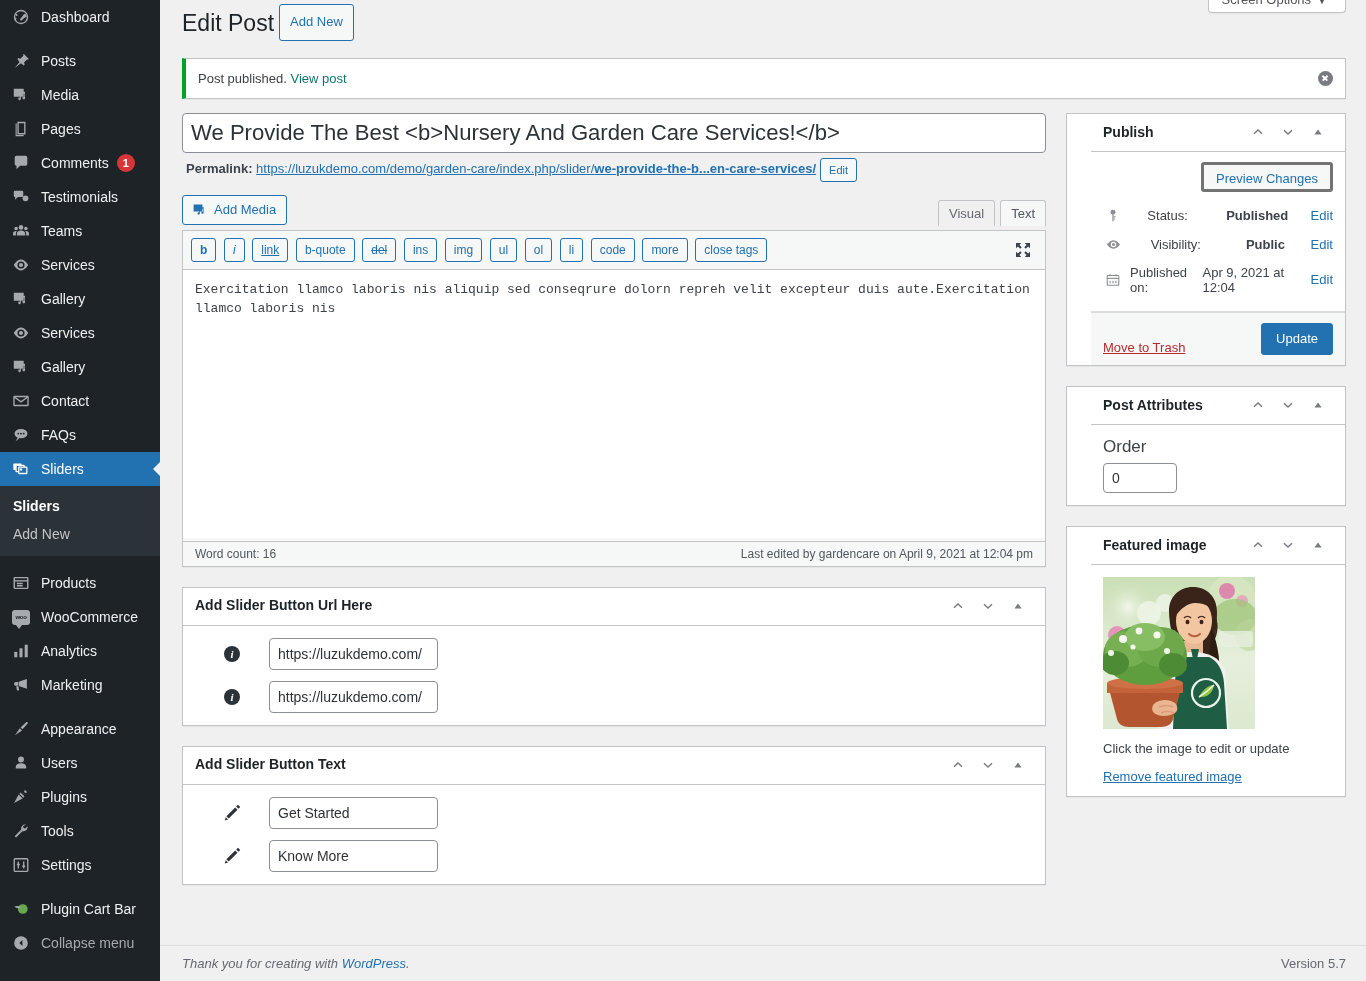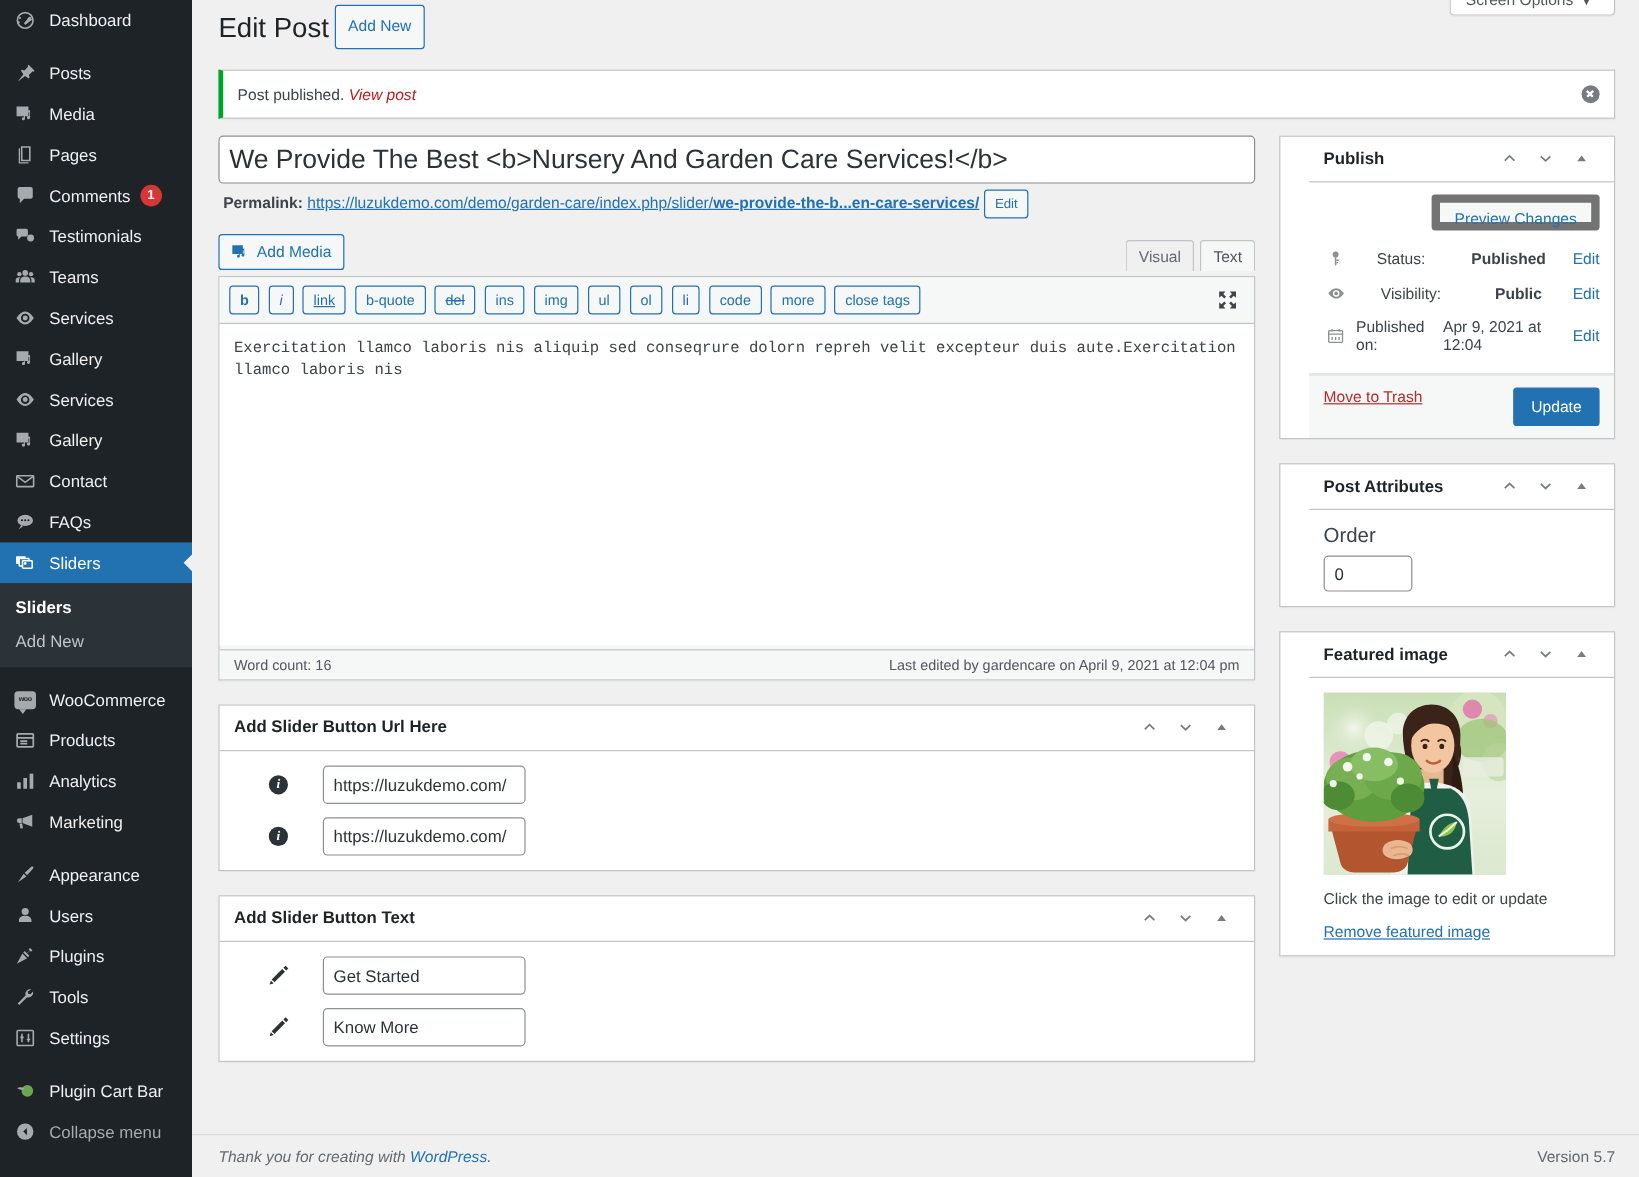--- a/index.html
+++ b/index.html
@@ -152,21 +152,21 @@
     margin: 12px 0 0 0;
     padding: 1px 38px 1px 12px;
     background: #fff;
     border: 1px solid #c3c4c7;
     border-left: 4px solid #00a32a;
     box-shadow: 0 1px 1px rgba(0,0,0,.04);
     height: 41px;
     display: flex; align-items: center;
   }
   .notice p { margin: 0; font-size: 13px; color: #3c434a; }
-  .notice a { color: #b91c1c; font-style: italic; }
+  .notice a { color: #0f766e; }
   .notice-dismiss {
     position: absolute; top: 50%; right: 10px;
     margin-top: -10px;
     width: 20px; height: 20px;
     cursor: pointer;
     display: flex; align-items: center; justify-content: center;
   }
   .notice-dismiss .xcircle {
     width: 15px; height: 15px; border-radius: 50%;
     background: #787c82;
@@ -404,21 +404,21 @@
   }
   .minor-publishing-actions {
     display: flex; justify-content: flex-end;
     padding-bottom: 10px;
   }
   .preview-btn {
     padding: 0 12px;
     height: 30px;
     line-height: 28px;
     background: #f6f7f7;
-    border: 7px solid #737373;
+    border: 3px solid #737373;
     border-radius: 3px;
     color: #2271b1;
     font-size: 13px;
     cursor: pointer;
   }
   .misc-pub {
     display: flex; align-items: center;
     padding: 6px 0 6px 0;
     font-size: 13px;
     color: #3c434a;
@@ -426,21 +426,21 @@
   }
   .misc-pub .m-ico {
     width: 20px; margin-right: 7px;
     display: flex; align-items: center; justify-content: center;
     color: #8c8f94;
     flex: 0 0 20px;
   }
   .misc-pub b { font-weight: 600; }
   .misc-pub a { color: #2271b1; margin-left: 5px; }
   .major-publishing-actions {
-    display: flex; align-items: flex-start; justify-content: space-between;
+    display: flex; align-items: flex-end; justify-content: space-between;
     padding: 10px 12px;
     background: #f6f7f7;
     border-top: 1px solid #dcdcde;
   }
   .submitdelete { color: #b32d2e; text-decoration: underline; font-size: 13px; cursor: pointer; }
   .button-primary {
     background: #2271b1;
     border: 1px solid #2271b1;
     border-radius: 3px;
     color: #fff;
@@ -639,34 +639,34 @@
 
   <div class="submenu">
     <span class="submenu-item current">Sliders</span>
     <span class="submenu-item">Add New</span>
   </div>
 
   <div class="menu-sep"></div>
 
   <div class="menu-item">
     <span class="mi-icon">
-      <span class="woo-badge">woo</span>
-    </span>
-    <span>WooCommerce</span>
-  </div>
-
-  <div class="menu-item">
-    <span class="mi-icon">
       <svg width="18" height="18" viewBox="0 0 20 20" fill="none" stroke="currentColor" stroke-width="1.6">
           <rect x="2.5" y="4" width="15" height="12" rx="0.8"></rect>
           <path d="M2.5 7.6h15"></path>
           <path d="M5.4 10.6h6.5M5.4 13h6.5"></path>
         </svg>
     </span>
     <span>Products</span>
+  </div>
+
+  <div class="menu-item">
+    <span class="mi-icon">
+      <span class="woo-badge">woo</span>
+    </span>
+    <span>WooCommerce</span>
   </div>
 
   <div class="menu-item">
     <span class="mi-icon">
       <svg width="18" height="18" viewBox="0 0 20 20" fill="currentColor">
           <rect x="2.5" y="11" width="3.4" height="6"></rect>
           <rect x="8.3" y="7" width="3.4" height="10"></rect>
           <rect x="14.1" y="3" width="3.4" height="14"></rect>
         </svg>
     </span>

